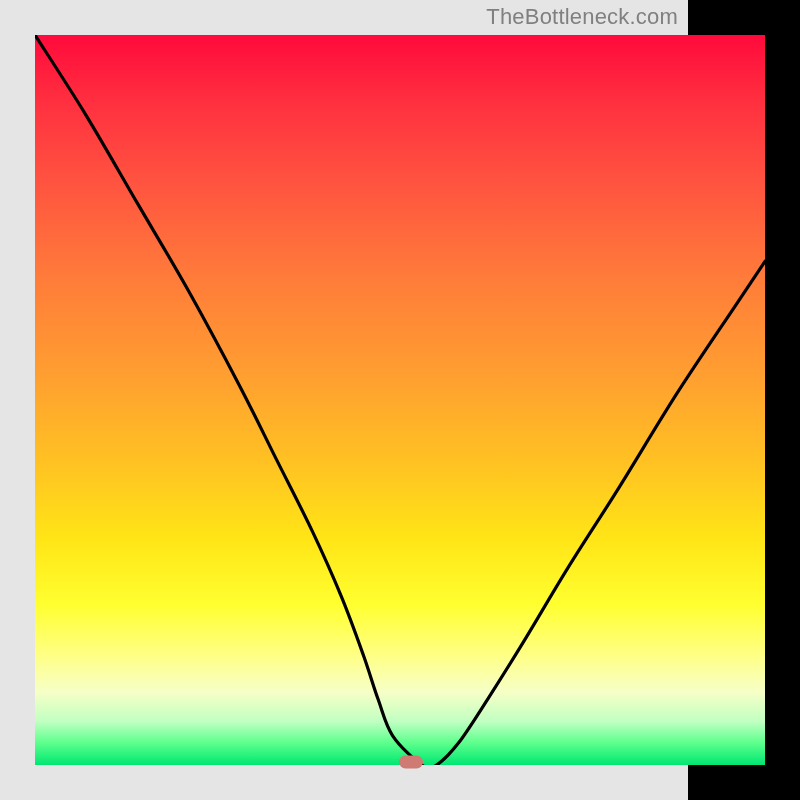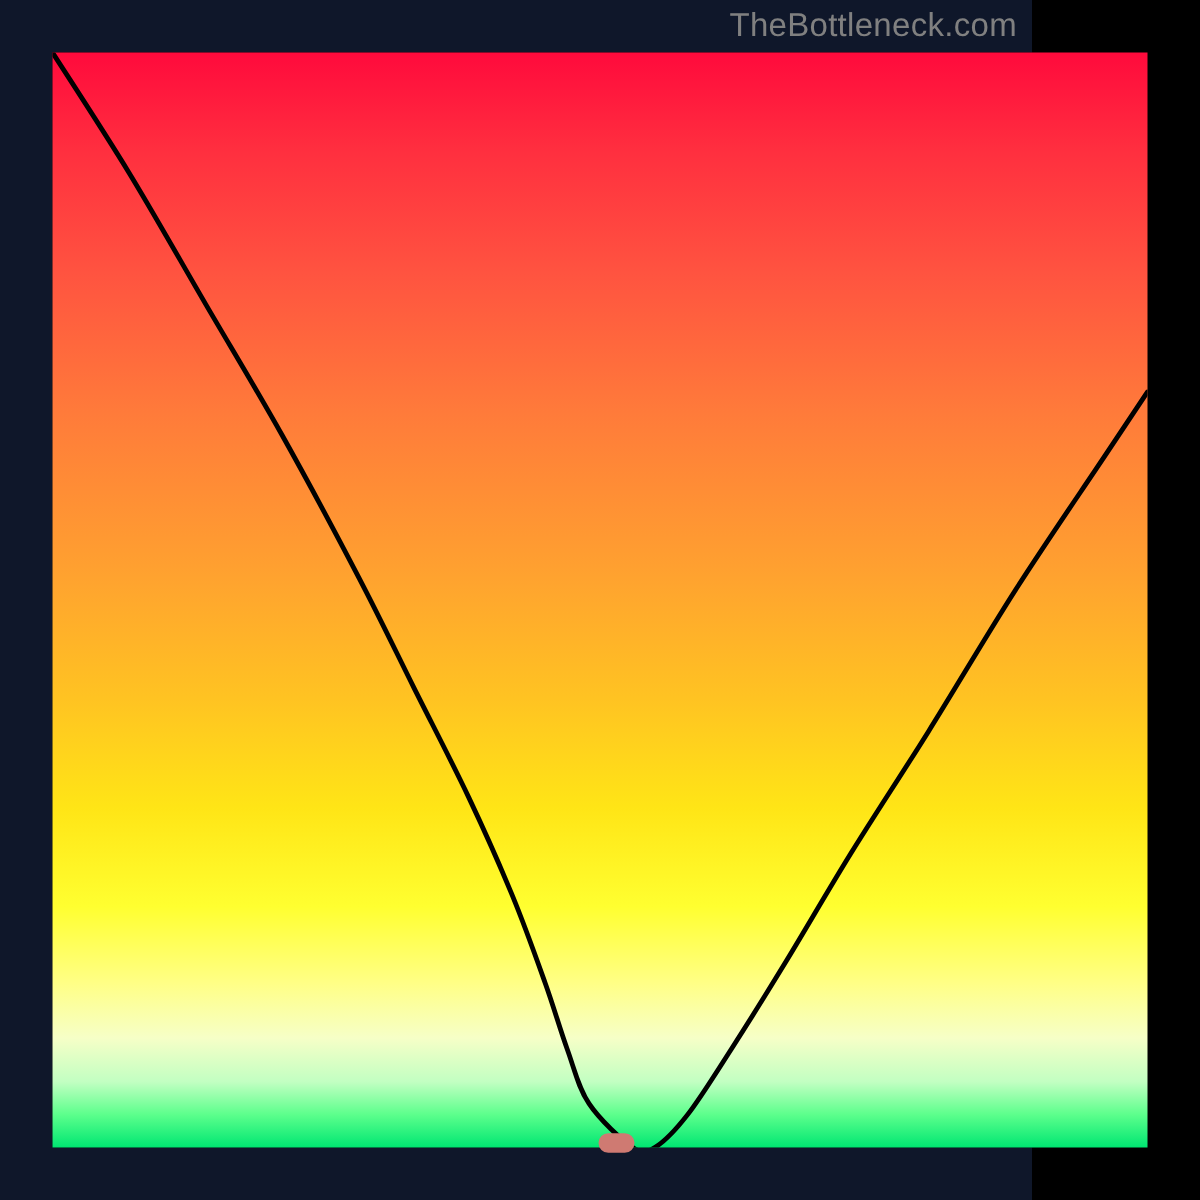--- a/index.html
+++ b/index.html
@@ -8,21 +8,21 @@
     width: 800px;
     height: 800px;
     background: #000;
     overflow: hidden;
     font-family: Arial, Helvetica, sans-serif;
   }
   .frame {
     position: relative;
     width: 688px;
     height: 800px;
-    background: #0f172a;
+    background: #e5e5e5;
   }
   .watermark {
     position: absolute;
     top: 4px;
     right: 10px;
     color: #808080;
     font-size: 22px;
     font-weight: 400;
     letter-spacing: 0.2px;
     z-index: 10;

